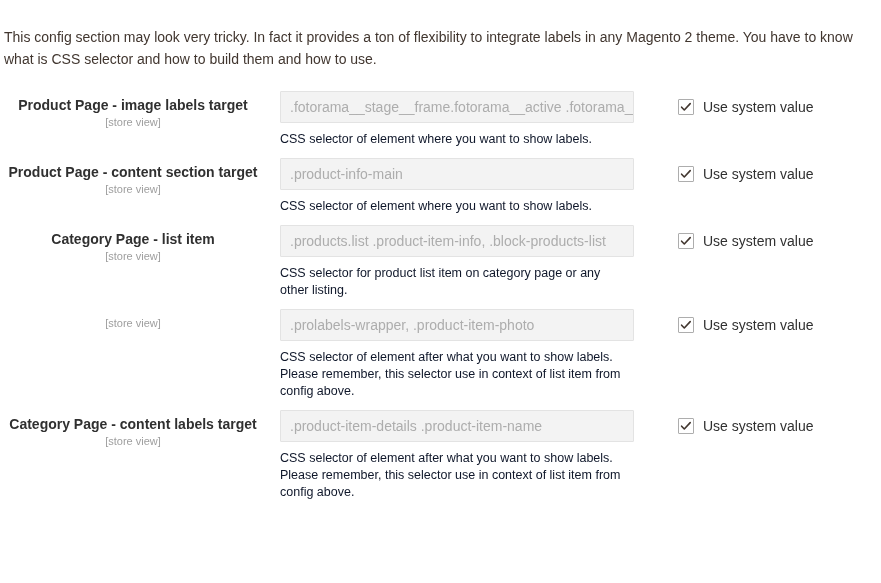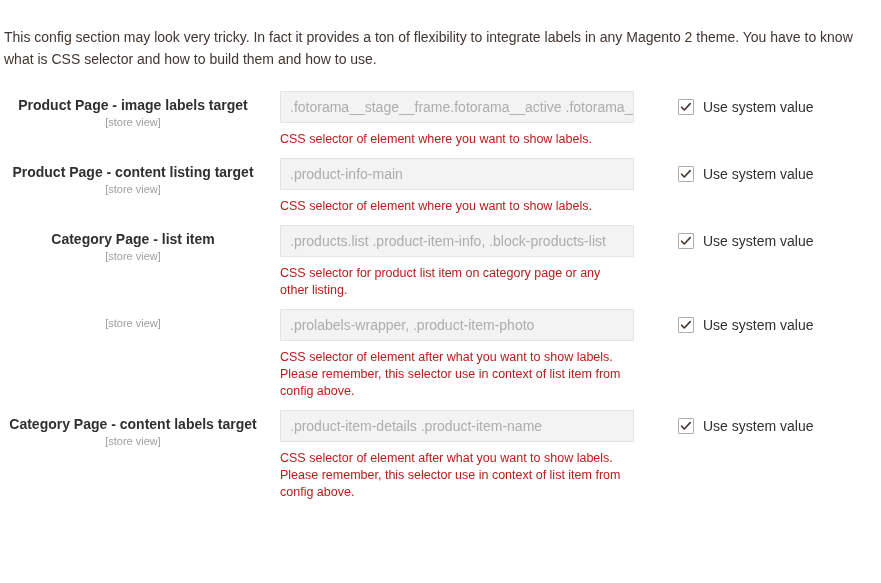--- a/index.html
+++ b/index.html
@@ -106,21 +106,21 @@
     border: 1px solid #e3e3e3;
     border-radius: 1px;
     line-height: 30px;
     white-space: nowrap;
     overflow: hidden;
     outline: none;
   }
   .field-note {
     font-size: 12.5px;
     line-height: 17px;
-    color: #b91c1c;
+    color: #0f172a;
     margin-top: 8px;
     max-width: 350px;
   }
   .field-inherit-col {
     flex: 1 1 auto;
     padding-top: 7px;
     padding-left: 38px;
     display: flex;
     align-items: flex-start;
   }
@@ -174,21 +174,21 @@
           <svg width="12" height="12" viewBox="0 0 12 12">
             <path d="M1.6 6.2 L4.3 9 L10.2 2.6" fill="none" stroke="#41362f" stroke-width="1.6" stroke-linecap="round" stroke-linejoin="round"></path>
           </svg>
         </span>
         <span class="checkbox-label">Use system value</span>
       </div>
     </div>
 
     <div class="field-row">
       <div class="field-label-col">
-        <span class="field-label">Product Page - content listing target</span>
+        <span class="field-label">Product Page - content section target</span>
         <span class="field-scope">[store view]</span>
       </div>
       <div class="field-control-col">
         <div class="field-input">.product-info-main</div>
         <div class="field-note">CSS selector of element where you want to show labels.</div>
       </div>
       <div class="field-inherit-col">
         <span class="checkbox-box">
           <svg width="12" height="12" viewBox="0 0 12 12">
             <path d="M1.6 6.2 L4.3 9 L10.2 2.6" fill="none" stroke="#41362f" stroke-width="1.6" stroke-linecap="round" stroke-linejoin="round"></path>

